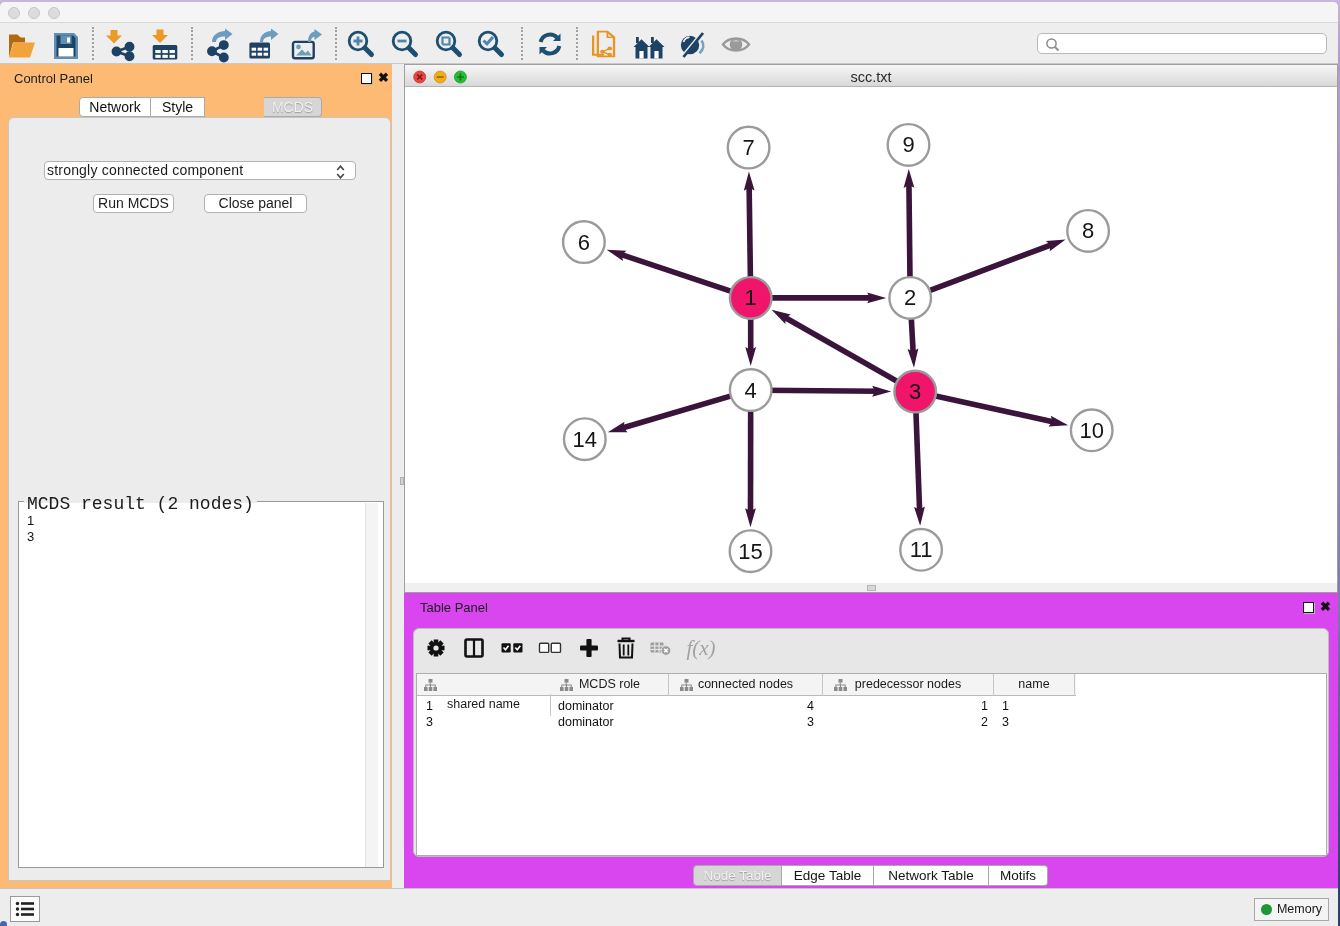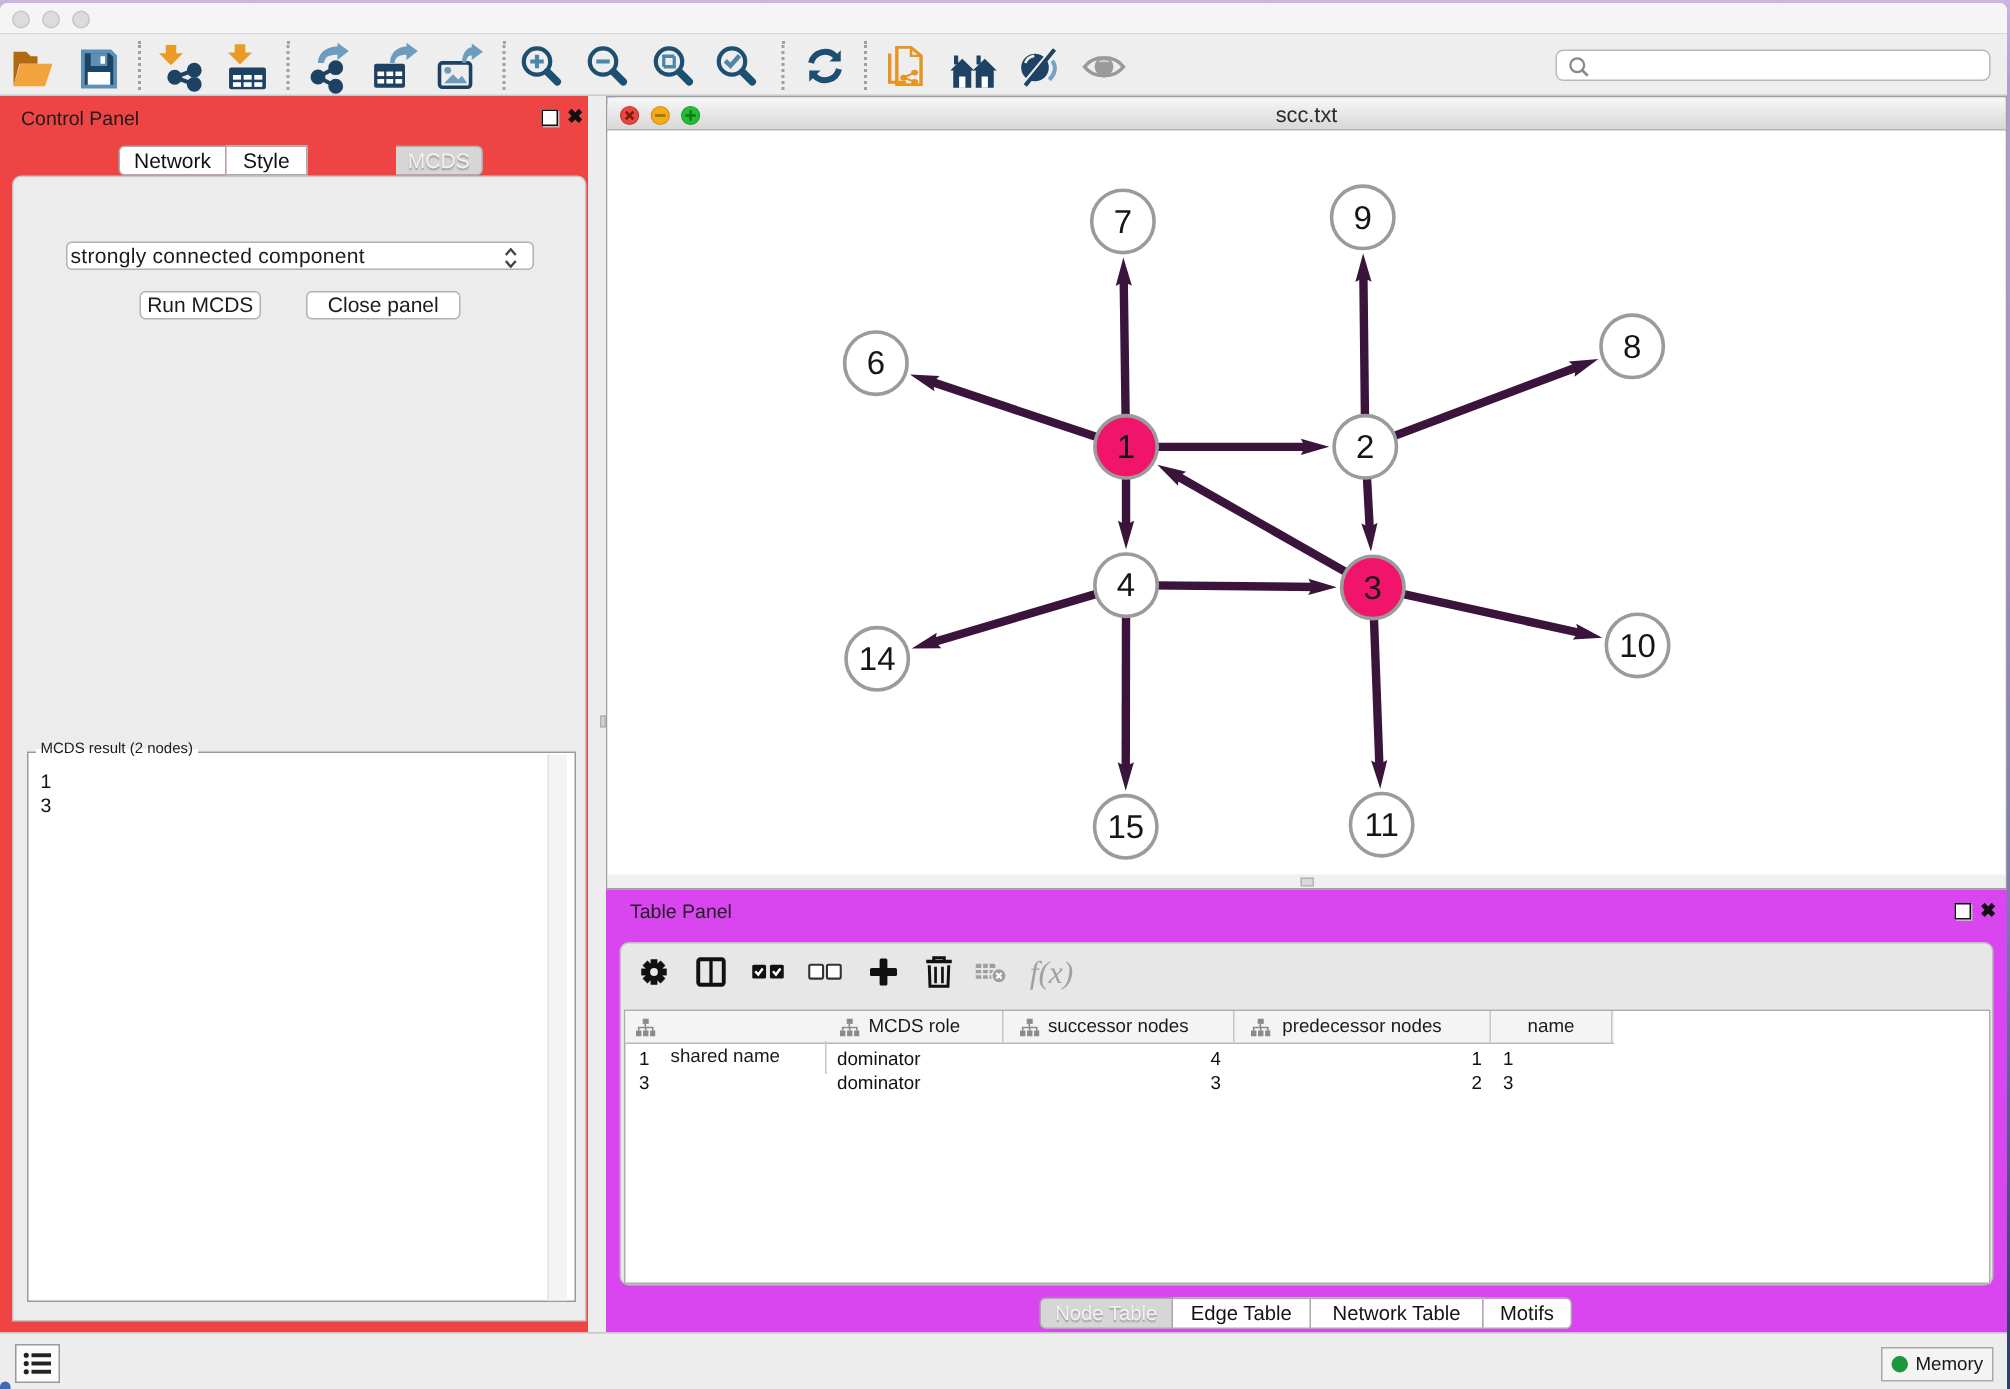--- a/index.html
+++ b/index.html
@@ -17,21 +17,21 @@
 
 #toolbar { position:absolute; left:0; top:21px; width:100%; height:41px;
   background:#eeeeee; border-bottom:1px solid #c9c9c9; }
 .vsep { position:absolute; top:4px; height:33px; width:0;
   border-left:2px dotted #a0a0a0; }
 #searchbox { position:absolute; left:1037px; top:10px; width:290px; height:21px;
   background:#fff; border:1px solid #b9b9b9; border-radius:5px; }
 
 #statusbar { position:absolute; left:0; top:886px; width:100%; height:36px;
   background:#ededed; border-top:1px solid #c4c4c4; }
-#cp { position:absolute; left:0; top:62px; width:392px; height:824px; background:#ef4444; }
+#cp { position:absolute; left:0; top:62px; width:392px; height:824px; background:#fdba74; }
 #cp-title { position:absolute; left:14px; top:7px; font-size:13px; color:#1c1c1c; }
 .float-btn { position:absolute; top:9px; width:11px; height:11px; border:1.5px solid #111;
   background:#fff; box-shadow:1px 1px 0 #bbb; }
 .close-x { position:absolute; top:6px; font-size:13px; font-weight:bold; color:#111; }
 #cp-tabs { position:absolute; left:79px; top:33px; height:20px; display:flex;
   font-size:14px; color:#111; }
 #cp-tabs .tab, #tp-tabs .tab { background:#fff; border:1px solid #aaa; border-left:none;
   display:flex; align-items:center; justify-content:center; height:100%; }
 #cp-tabs .tab:first-child, #tp-tabs .tab:first-child { border-left:1px solid #aaa; border-radius:4px 0 0 4px; }
 #cp-tabs .tab:last-child, #tp-tabs .tab:last-child { border-radius:0 4px 4px 0; }
@@ -42,21 +42,21 @@
 #opt-label { position:absolute; left:0; top:20px; width:100%; text-align:center;
   font-size:14px; color:#1c1c1c; }
 #opt-select { position:absolute; left:35px; top:43px; width:312px; height:19px;
   background:#fff; border:1px solid #b2b2b2; border-radius:4px; font-size:14px;
   color:#1c1c1c; line-height:17px; padding-left:2px; letter-spacing:0.2px; }
 .btn { position:absolute; height:19px; background:#fff; border:1px solid #b2b2b2;
   border-radius:4px; font-size:14px; color:#1c1c1c; text-align:center; line-height:17px; }
 #fieldset { position:absolute; left:9px; top:383px; width:366px; height:367px;
   border:1px solid #9a9a9a; background:#fff; }
 #fs-legend { position:absolute; left:5px; top:-8px; background:linear-gradient(#ececec 46%,#ffffff 46%); padding:0 3px;
-  font-size:10px; color:#1c1c1c; }
+  font-size:18px; color:#1c1c1c;font-family:Liberation Mono, monospace; }
 #fs-text { position:absolute; left:8px; top:11px; font-size:13px; color:#111; line-height:16px; }
 #fs-scroll { position:absolute; right:5px; top:1px; width:13px; height:364px;
   background:#f4f4f4; border-left:1px solid #e2e2e2; }
 
 #netwin { position:absolute; left:404px; top:62px; width:934px; height:529px;
   border:1px solid #9f9f9f; background:#fff;padding-left:44px; }
 #netwin-title { position:absolute; left:0; top:0; width:100%; height:22px;
   background:linear-gradient(#f7f7f7,#d8d8d8); border-bottom:1px solid #b3b3b3; }
 #netwin-title .t { position:absolute; width:100%; text-align:center; top:4px;
   font-size:14.5px; color:#2a2a2a; }
@@ -409,21 +409,21 @@
           <circle cx="6" cy="2.5" r="4.8" fill="#9e9e9e" stroke="#e7e7e7" stroke-width="1"></circle>
           <path d="M4.2,0.7 L7.8,4.3 M7.8,0.7 L4.2,4.3" stroke="#fff" stroke-width="1.5"></path>
         </g>
 
         <text x="287" y="26" font-family="Liberation Serif, serif" font-style="italic" font-size="21" fill="#a2a2a2" text-anchor="middle">f(x)</text>
       </svg>
       <div id="tbl">
         <div id="tbl-head">
           <div class="th" style="left:0; width:134px;margin-top:20px;">shared name</div>
           <div class="th" style="left:134px; width:118px;">MCDS role</div>
-          <div class="th" style="left:252px; width:154px;">successor nodes</div>
+          <div class="th" style="left:252px; width:154px;">connected nodes</div>
           <div class="th" style="left:406px; width:171px;">predecessor nodes</div>
           <div class="th" style="left:577px; width:81px; border-right:1px solid #c6c6c6;">name</div>
           <svg class="hier" width="13" height="12" style="position:absolute;left:7px;top:5px;">
               <use href="#orgchart"></use>
             </svg>
           <svg class="hier" width="13" height="12" style="position:absolute;left:143px;top:5px;">
               <use href="#orgchart"></use>
             </svg>
           <svg class="hier" width="13" height="12" style="position:absolute;left:263px;top:5px;">
               <use href="#orgchart"></use>

